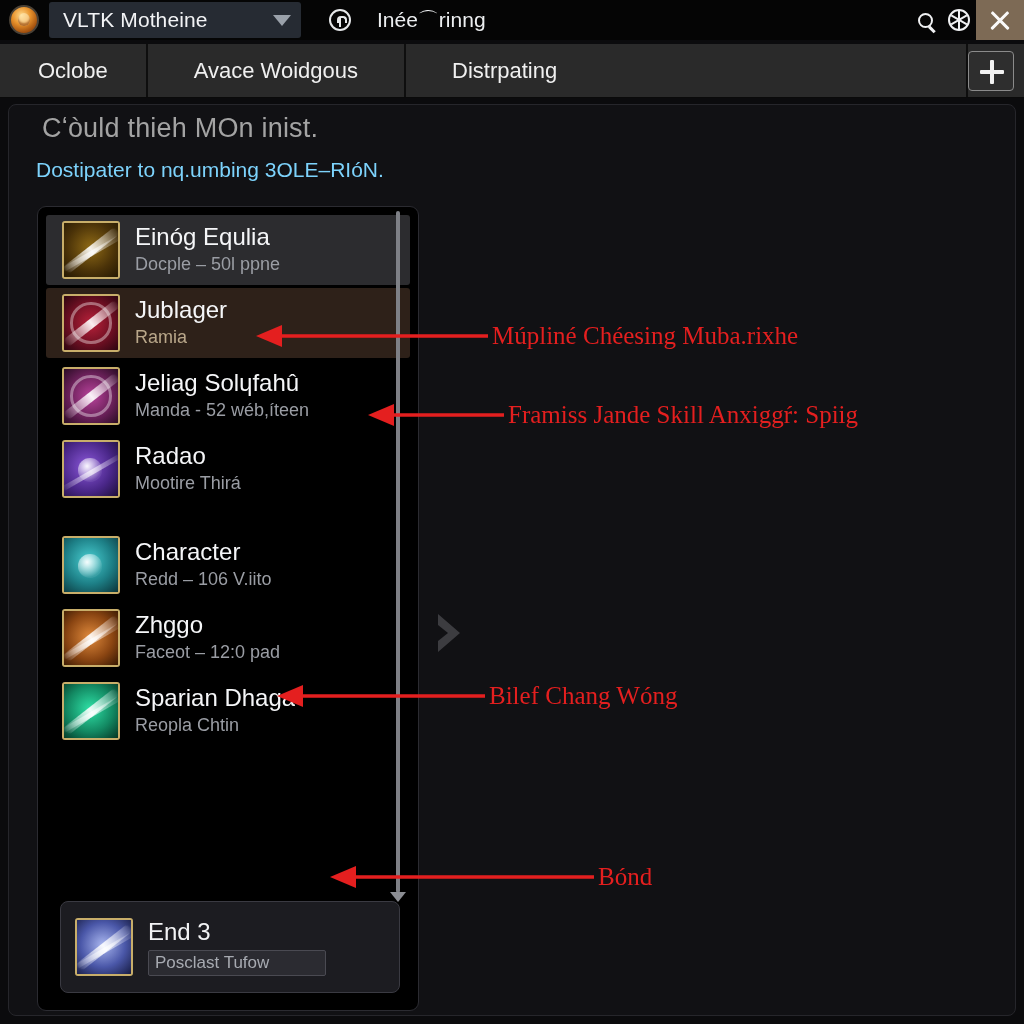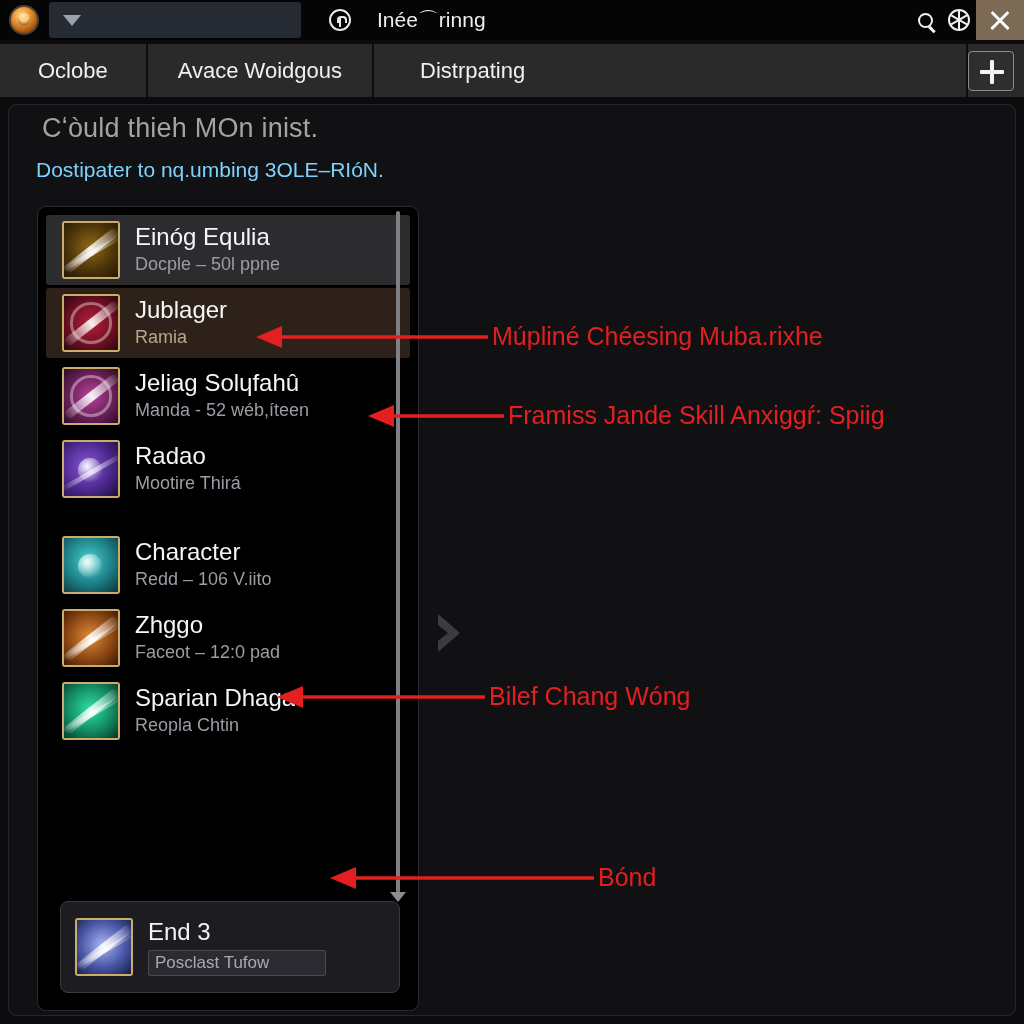--- a/index.html
+++ b/index.html
@@ -174,21 +174,21 @@
     width: 1024px; height: 54px;
     background: #1b1b1b;
     display: flex;
     align-items: stretch;
     border-bottom: 1px solid #0a0a0a;
   }
   .tab {
     display: flex;
     align-items: center;
     justify-content: center;
-    padding: 0 30px;
+    padding: 0 46px;
     background: #2a2a2a;
     border-right: 2px solid #0e0e0e;
     color: #f0f0f0;
     font-size: 22px;
     white-space: nowrap;
   }
   .tab.is-first { padding: 7px 38px; }
   .tab.is-wide  { flex: 1 1 auto; justify-content: flex-start; padding-left: 46px; }
   .tab-add-wrap {
     display: flex; align-items: center;
@@ -408,31 +408,33 @@
     display: flex;
     align-items: center;
     pointer-events: none;
   }
   .anno .arrow-svg { flex: 0 0 auto; }
   .anno .anno-label {
     color: #e41f1f;
     font-size: 25px;
     white-space: nowrap;
     margin-left: 4px;
+    font-family: Liberation Serif, serif;
   }
 </style>
 </head>
 <body>
 
 <div id="app">
 
   <div class="titlebar">
     <div class="app-emblem"></div>
 
     <div class="title-select">
+      <span class="txt">VLTK Motheine</span>
       <span class="caret-down"></span>
     </div>
 
     <div class="sub-title">
       <span class="pin-icon"></span>
       <span class="txt">Inée⌒rinng</span>
     </div>
 
     <div class="titlebar-spacer"></div>
 

